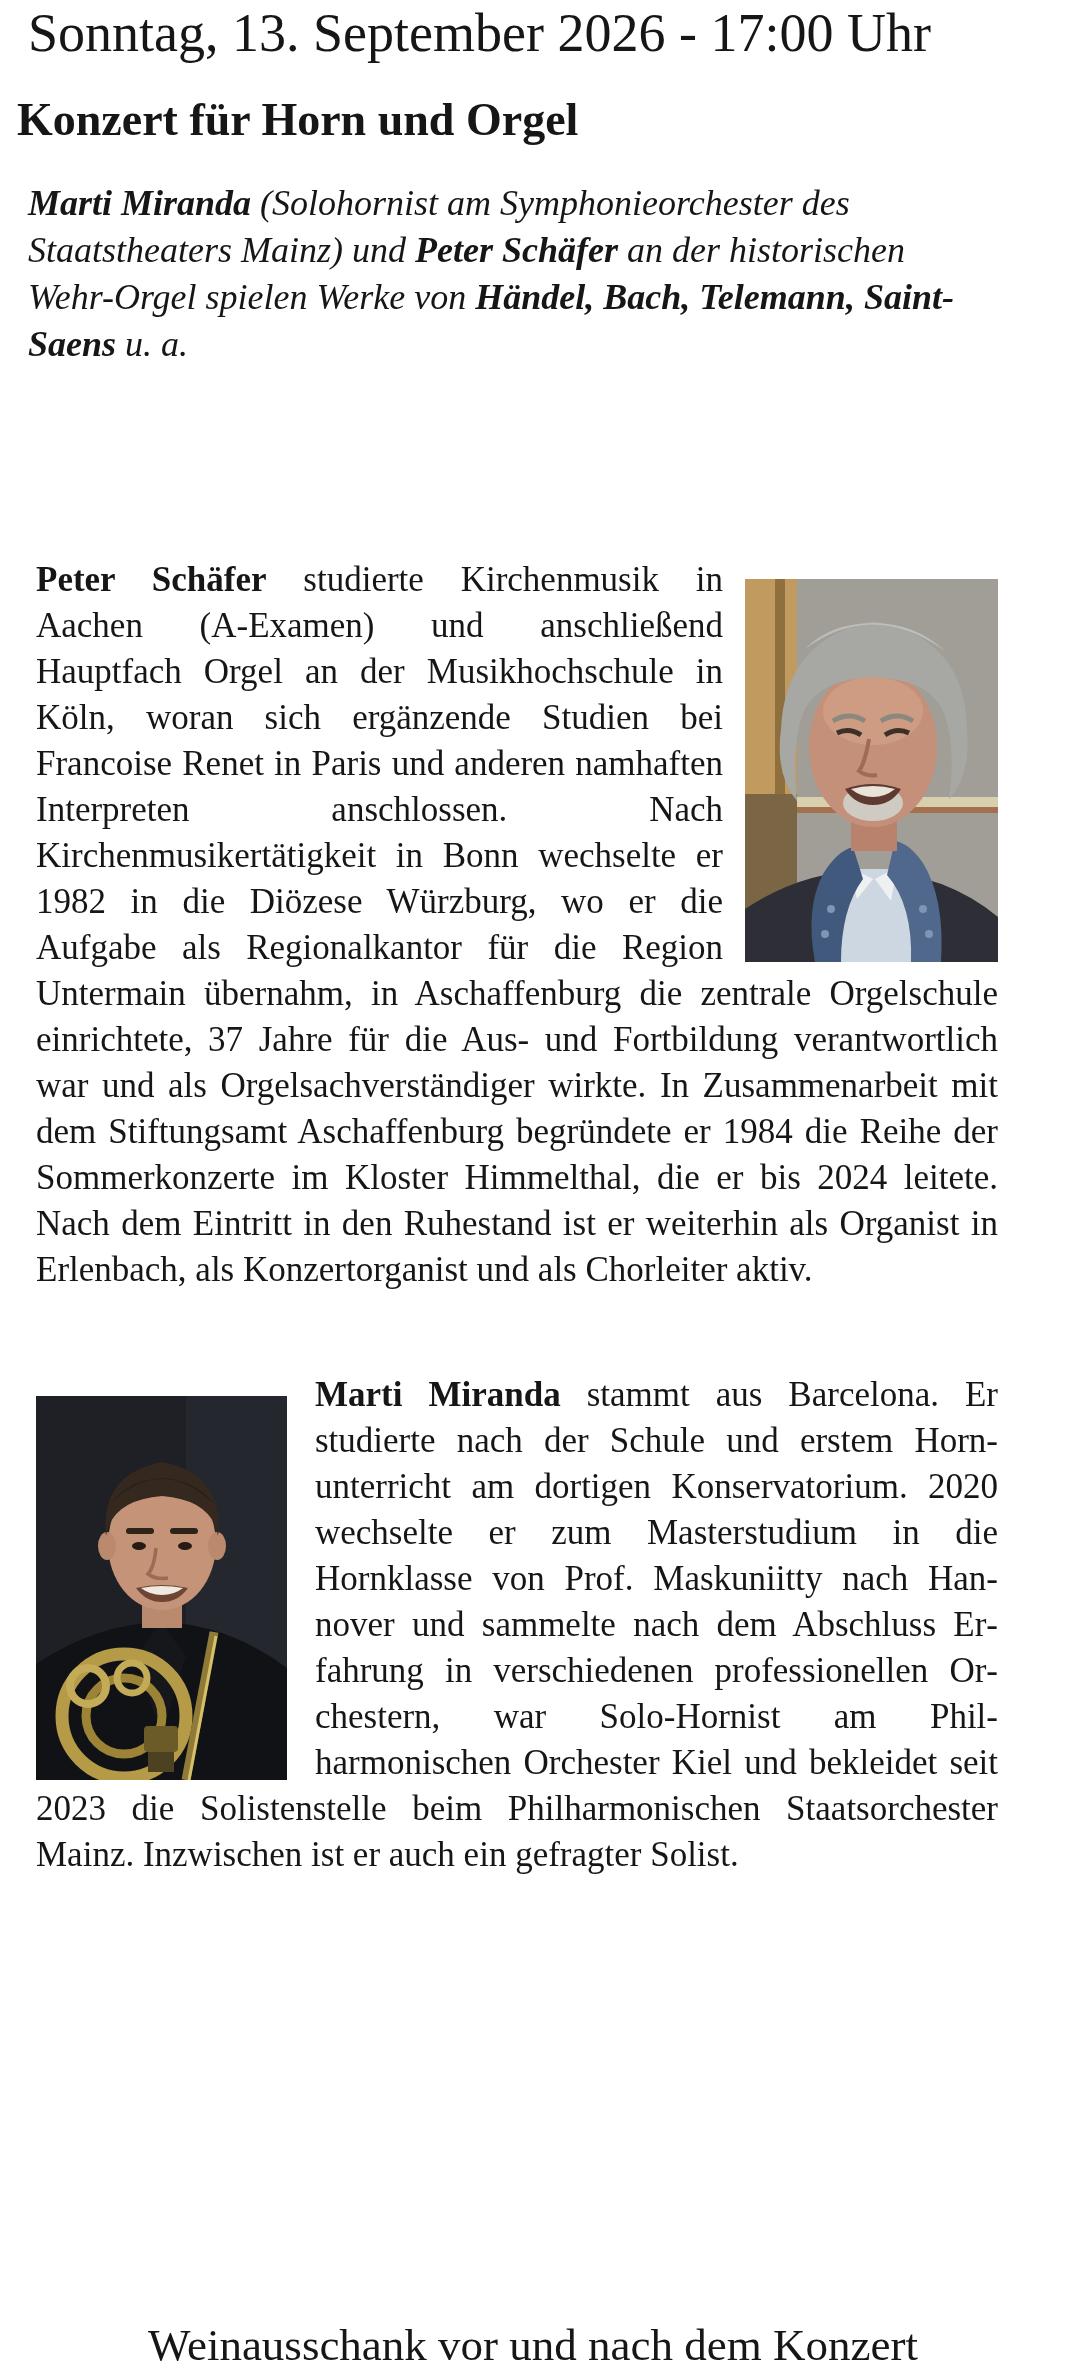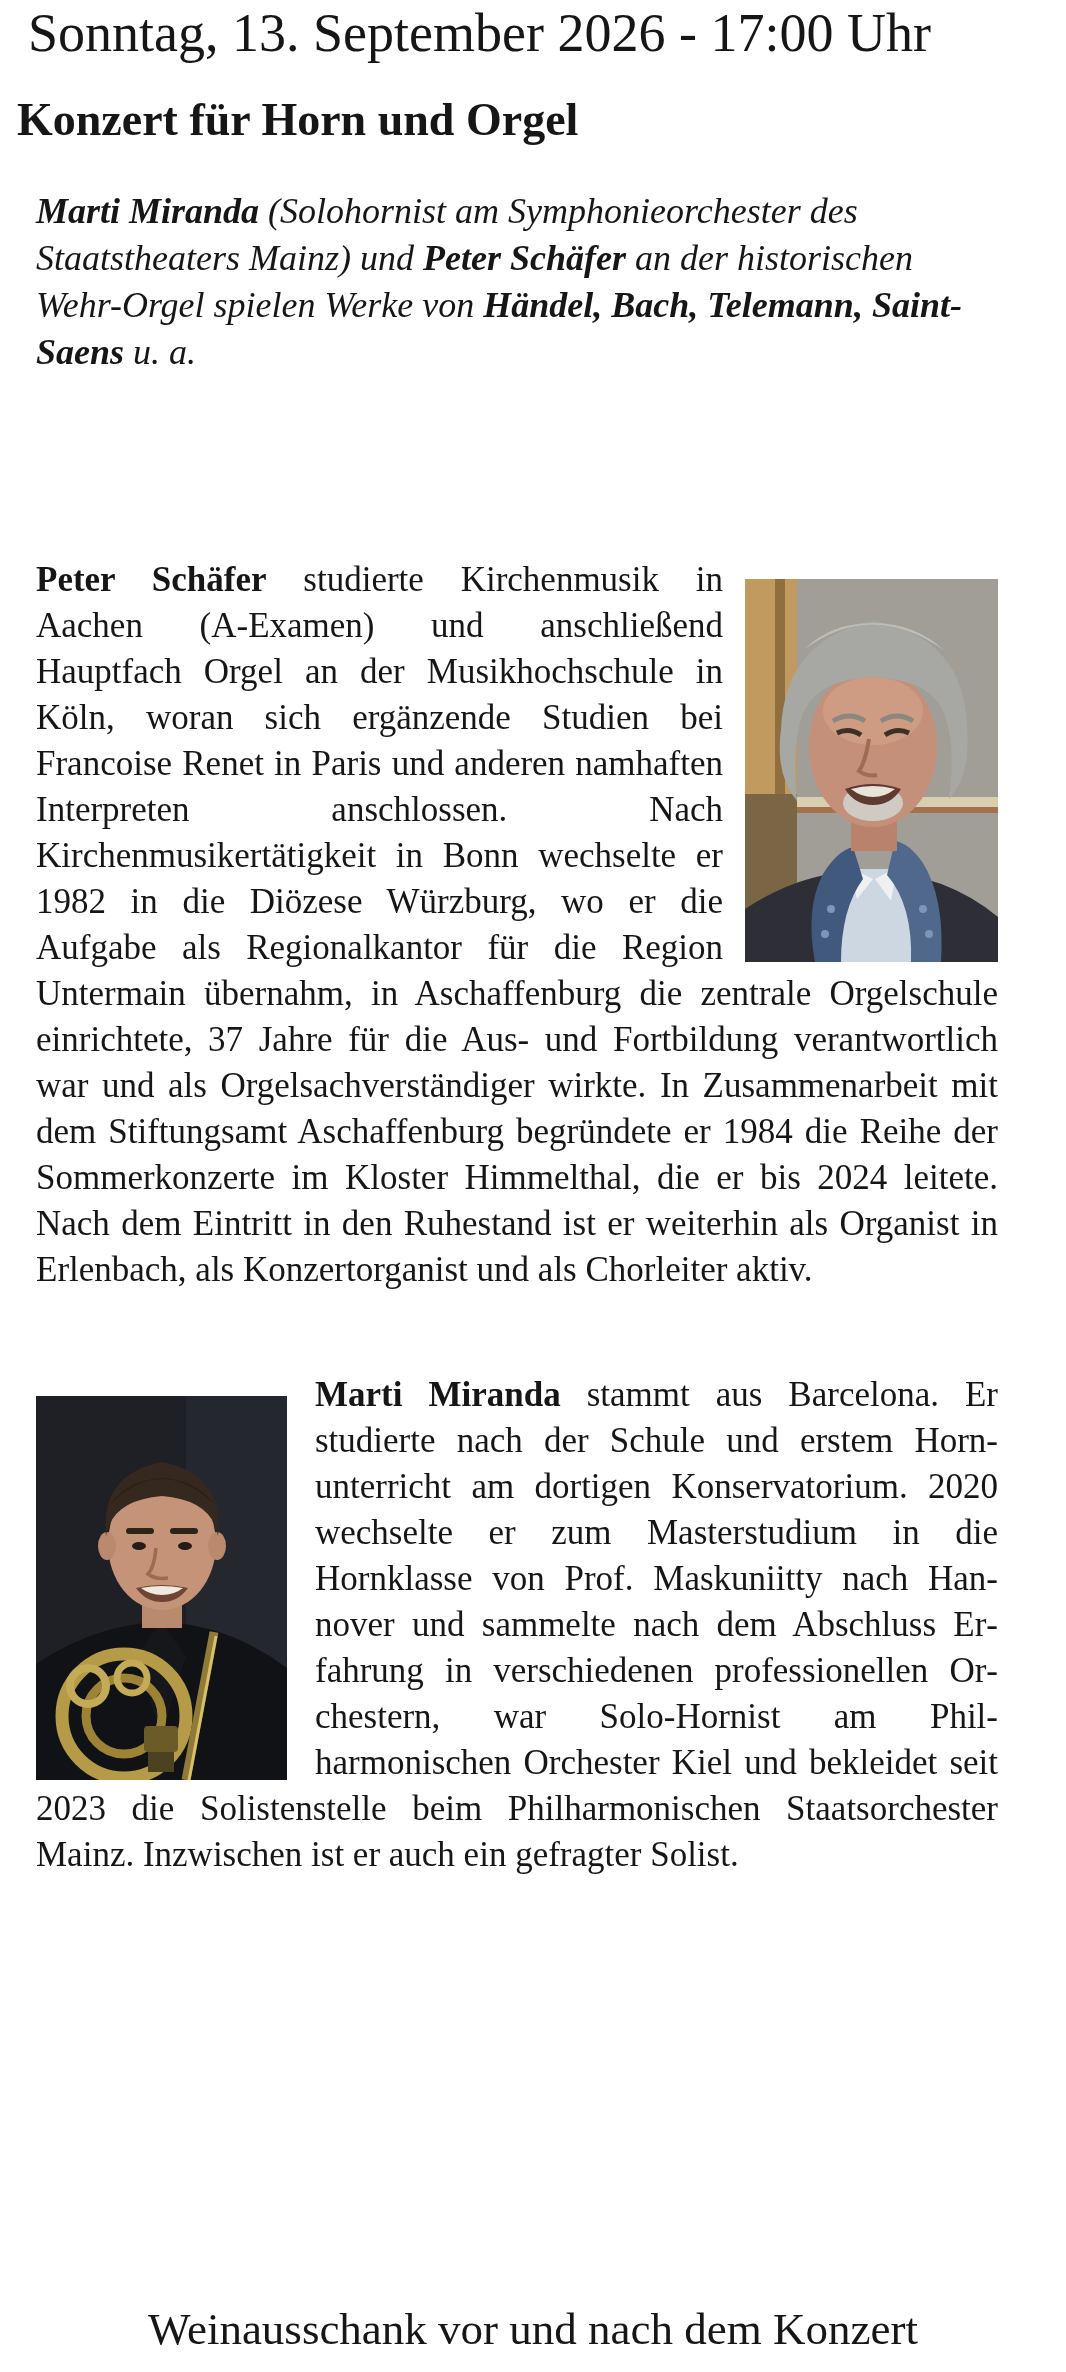--- a/index.html
+++ b/index.html
@@ -28,21 +28,21 @@
     line-height:1.15;
     margin:4px;
   }
   .intro{
     position:absolute;
     left:28px; top:180px;
     width:935px;
     font-size:36px;
     line-height:47px;
     font-style:italic;
-    margin:8px;
+    margin:0;
   }
   .intro .b{font-weight:bold;}
   .bio{
     position:absolute;
     left:28px;
     width:962px;
     margin:8px;
   }
   .bio p{
     margin:0;
@@ -66,21 +66,21 @@
   .photo-left{
     float:left;
     width:251px; height:384px;
     margin:24px 28px 4px 0;
   }
   .footer-note{
     position:absolute;
     left:0; right:0; top:2303px;
     text-align:center;
     font-size:45px;
-    margin:0;
+    margin:16px;
   }
 </style>
 </head>
 <body>
 
 <div class="page">
 
   <div class="date-line">Sonntag, 13. September 2026 - 17:00 Uhr</div>
 
   <h1 class="doc-title">Konzert für Horn und Orgel</h1>

